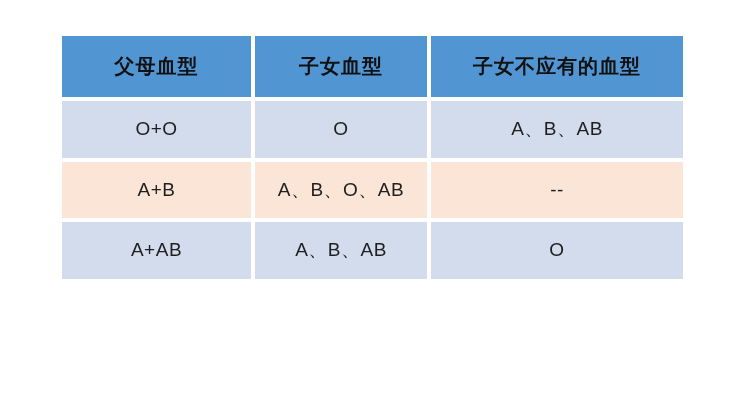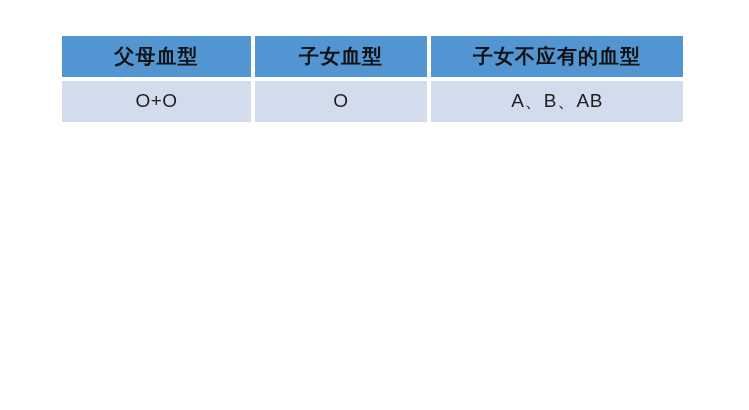--- a/index.html
+++ b/index.html
@@ -24,30 +24,30 @@
     table-layout: fixed;
   }
   table.blood th {
     background: var(--header-bg, #5295d3);
     color: var(--header-text, #111111);
     font-weight: bold;
     font-size: 20px;
     height: 33px;
     text-align: center;
     vertical-align: middle;
-    padding: 4px;
+    padding: 14px;
     letter-spacing: 1px;
   }
   table.blood td {
     color: var(--cell-text, #1f1f1f);
     font-size: 19px;
     height: 32.5px;
     text-align: center;
     vertical-align: middle;
-    padding: 4px;
+    padding: 12px;
     letter-spacing: 0.5px;
   }
   table.blood tbody tr:nth-child(odd) td  { background: var(--row-blue, #d3dcec); }
   table.blood tbody tr:nth-child(even) td { background: var(--row-peach, #fbe5d7); }
   .c1 { width: 189px; }
   .c2 { width: 172px; }
   .c3 { width: 252px; }
 </style>
 </head>
 <body>
@@ -65,15 +65,25 @@
         <th>子女血型</th>
         <th>子女不应有的血型</th>
       </tr>
     </thead>
     <tbody>
       <tr>
         <td>O+O</td>
         <td>O</td>
         <td>A、B、AB</td>
       </tr>
+      <tr>
+        <td>A+B</td>
+        <td>A、B、O、AB</td>
+        <td>--</td>
+      </tr>
+      <tr>
+        <td>A+AB</td>
+        <td>A、B、AB</td>
+        <td>O</td>
+      </tr>
     </tbody>
   </table>
 </div>
 
 </body></html>

